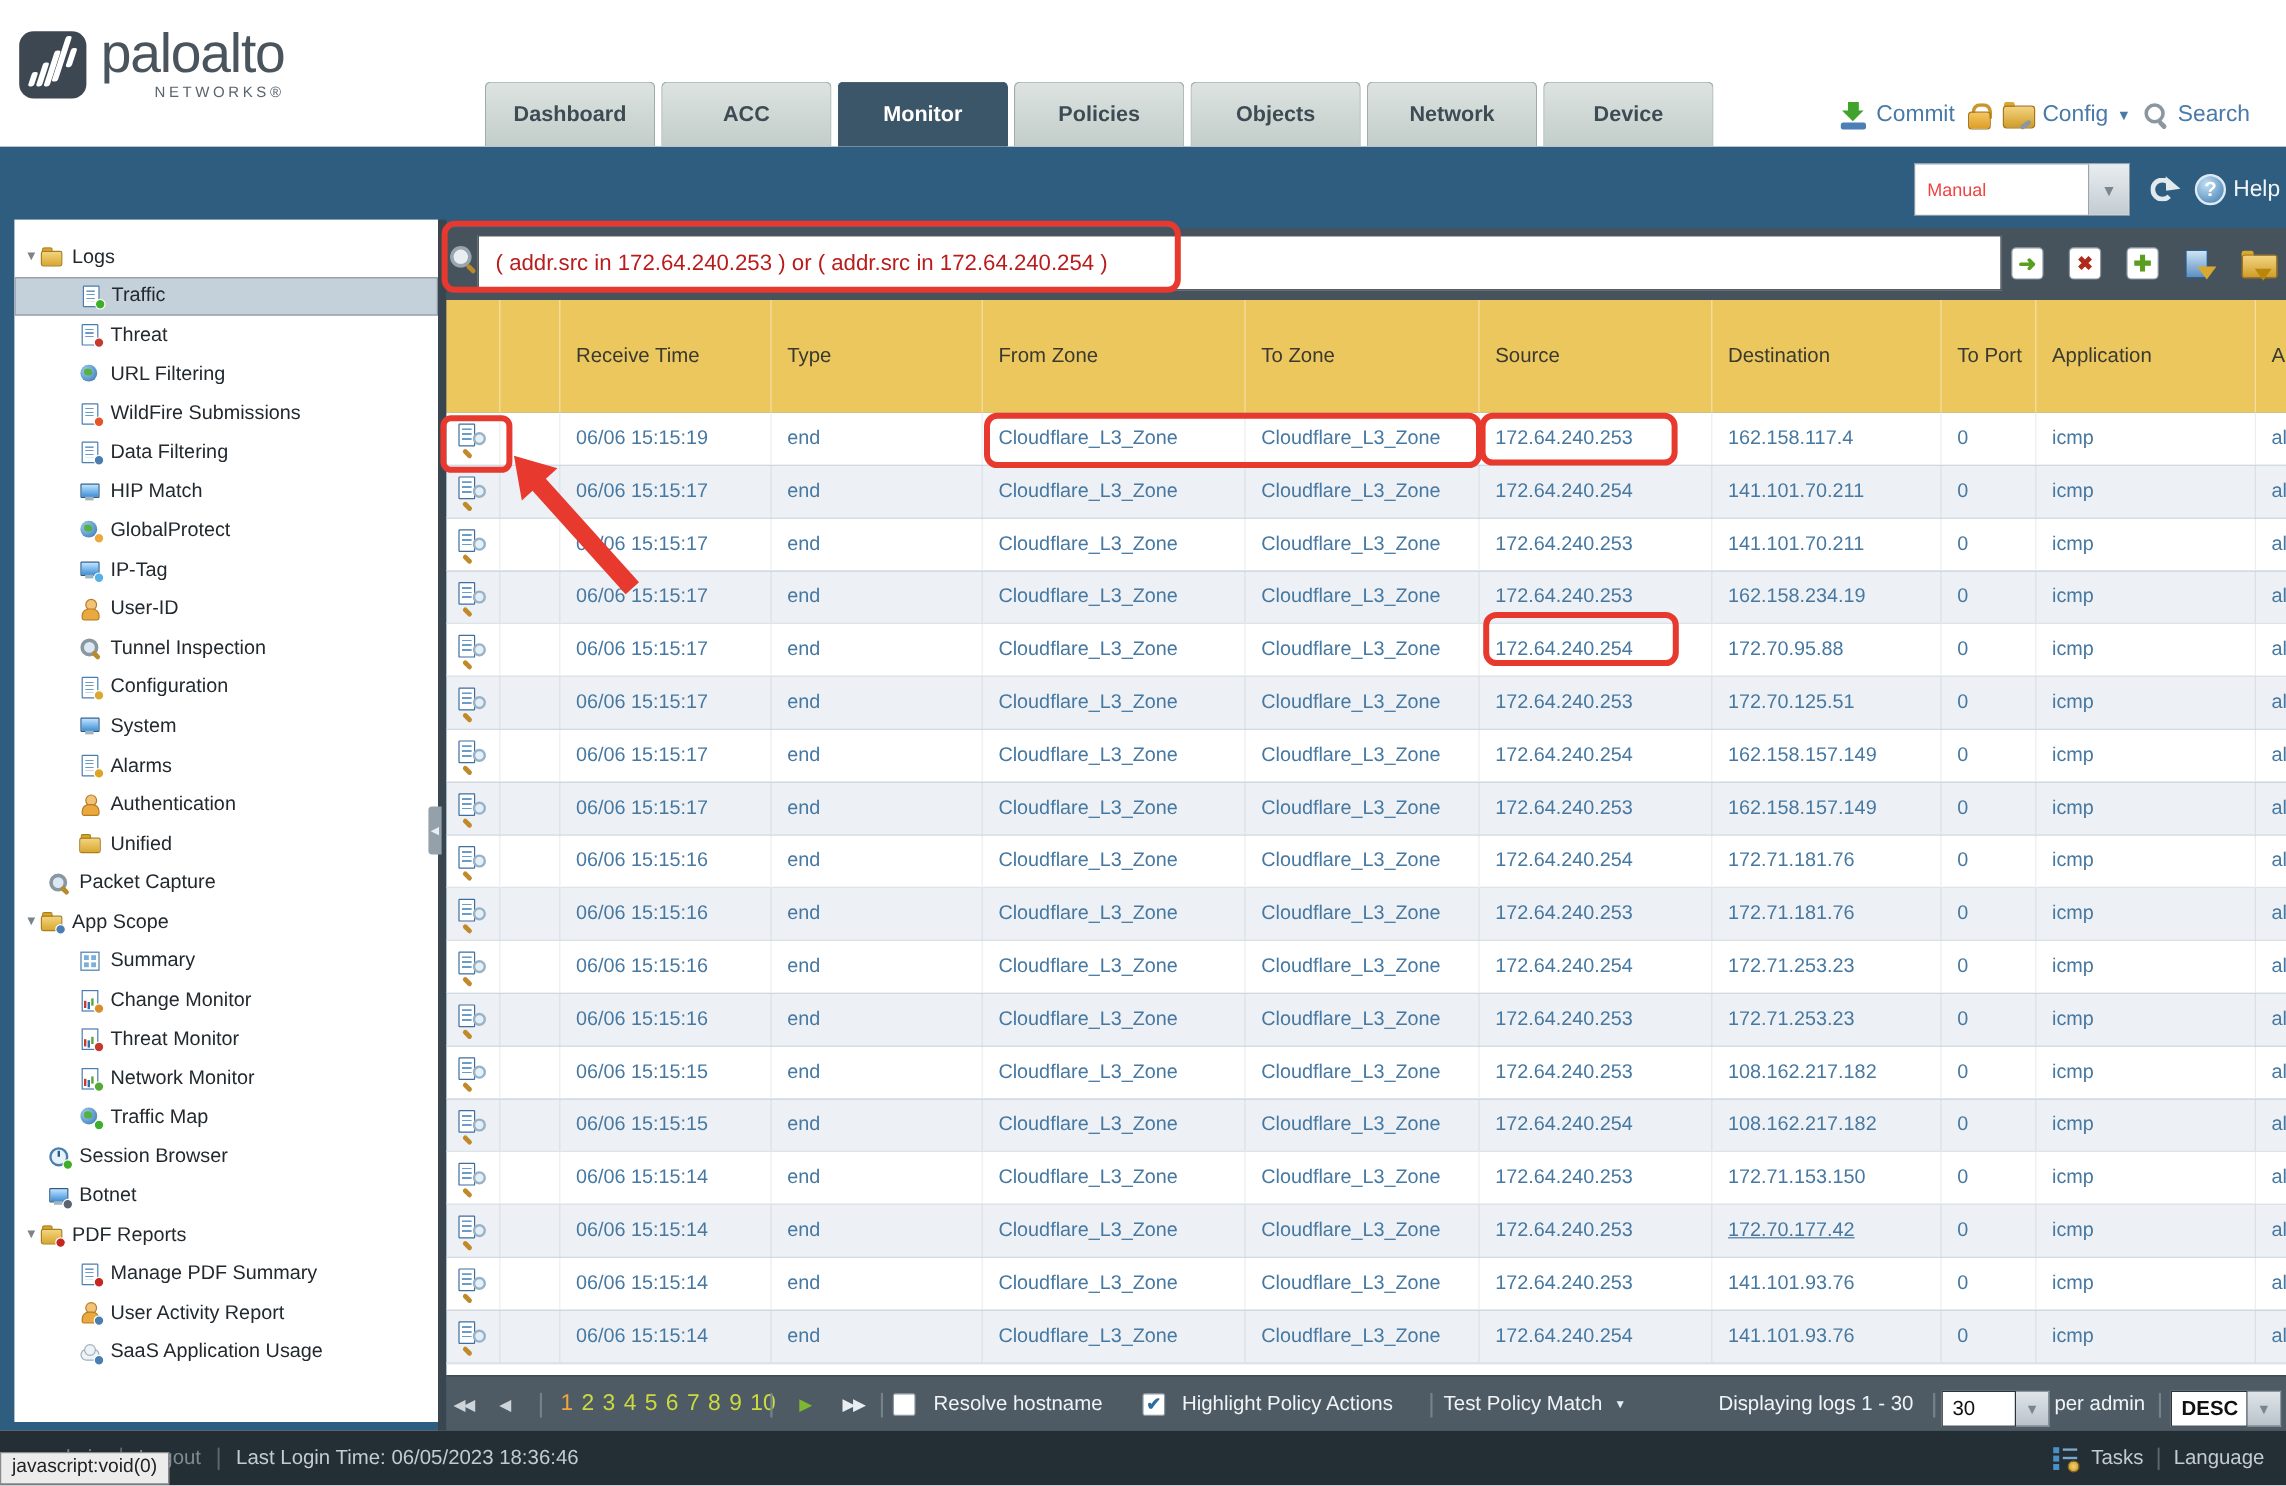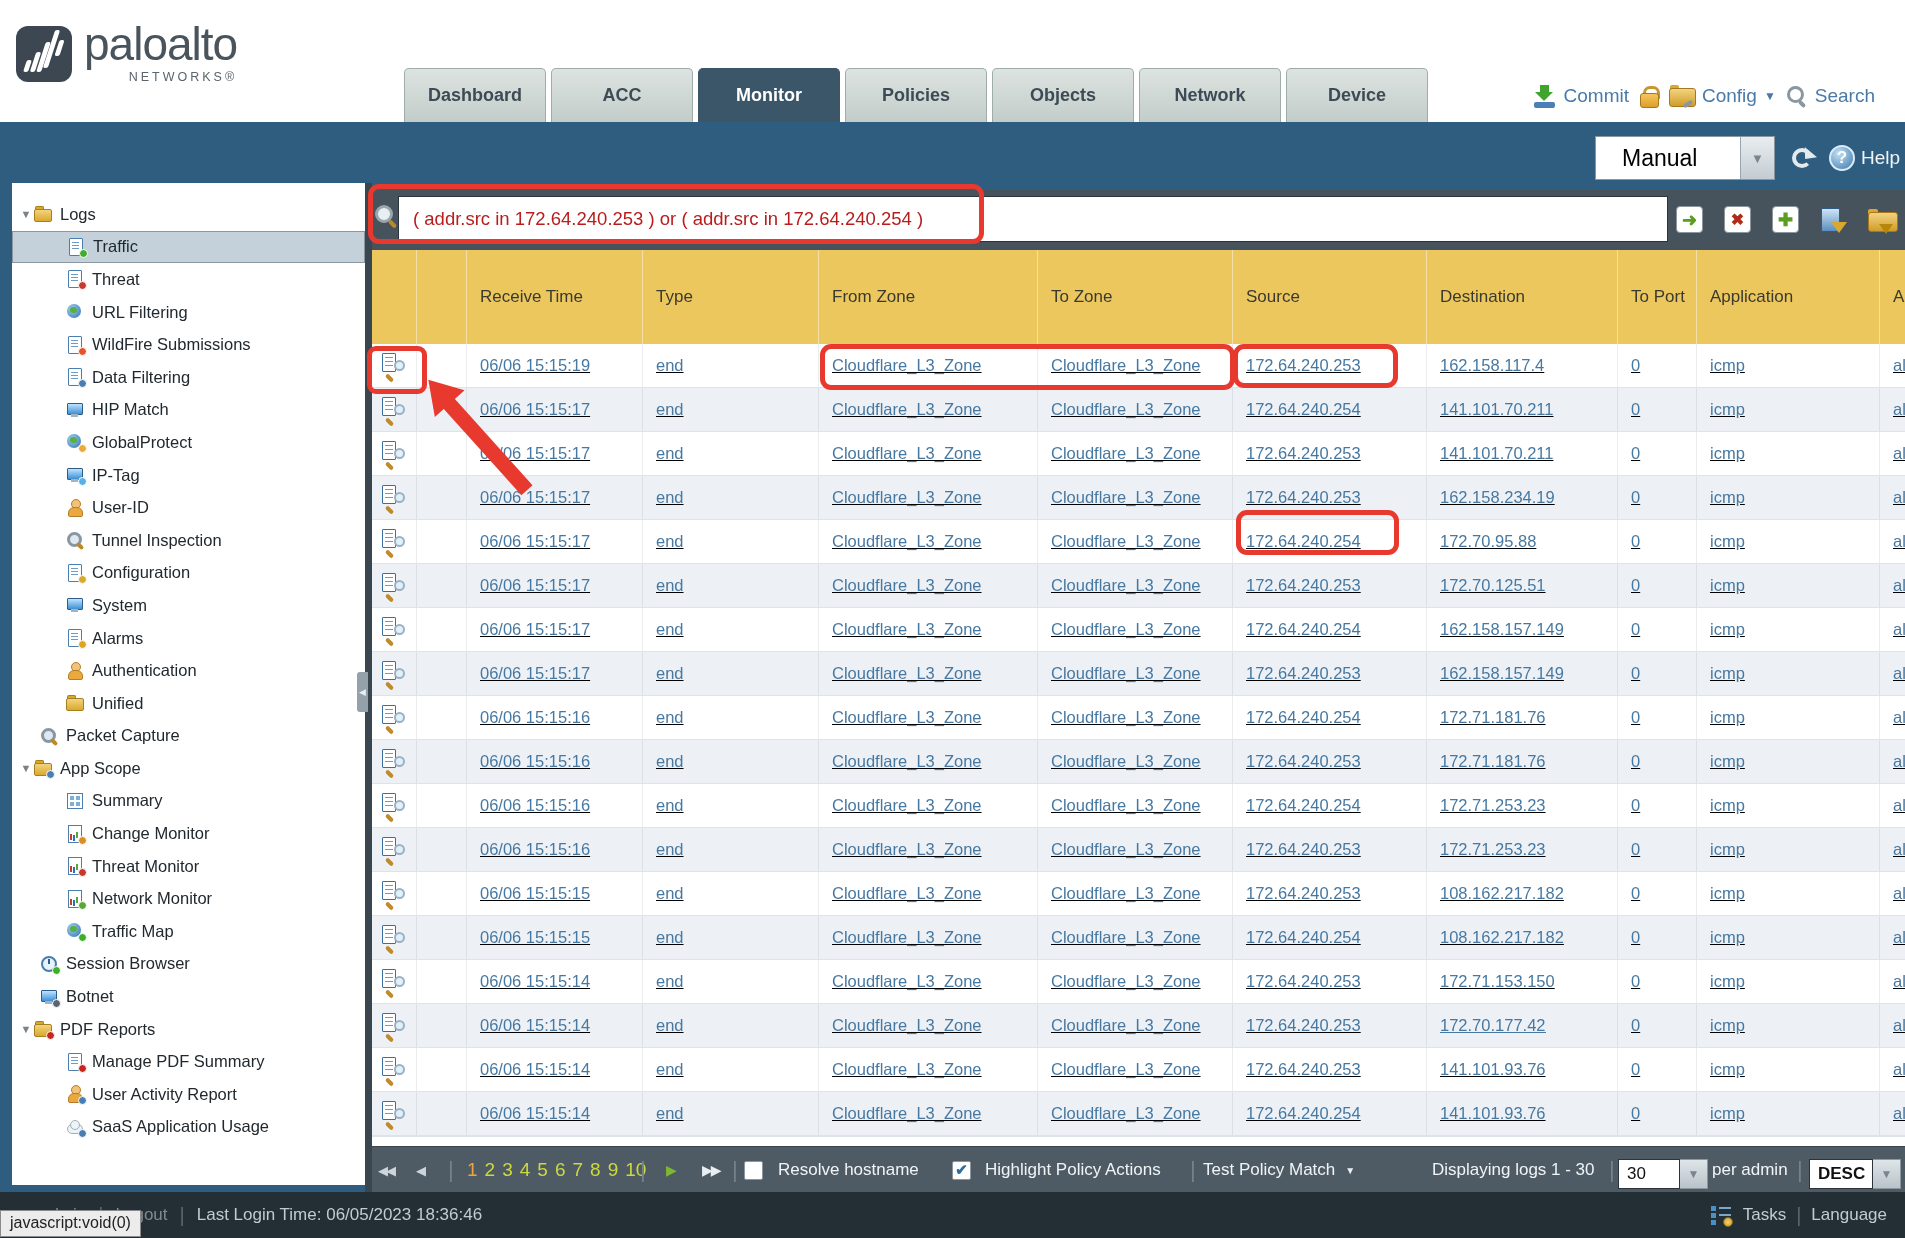--- a/index.html
+++ b/index.html
@@ -40,21 +40,21 @@
   .ico-cfgfolder i { position:absolute; z-index:2; right:2px; bottom:1px; width:10px; height:4px; background:#8a97a0; border-radius:2px; transform:rotate(-35deg); }
   .ico-search { position:relative; width:22px; height:22px; }
   .ico-search::before { content:""; position:absolute; left:1px; top:1px; width:11px; height:11px; border:3px solid #8a97a0; border-radius:50%; }
   .ico-search::after { content:""; position:absolute; right:2px; bottom:1px; width:8px; height:4px; background:#8a97a0; border-radius:2px; transform:rotate(45deg); }
   .dd-caret { font-size:12px; color:#4a7aa8; }
 
   
   .blueband { position:absolute; left:0; top:122px; width:1905px; height:1070px; background:#2e5d80; }
   .refresh-row { position:absolute; left:1595px; top:136px; display:flex; align-items:center; gap:14px; }
   .sel { display:flex; height:44px; border:1px solid #8a97a0; background:#fff; }
-  .sel .sel-val { display:flex; align-items:center; padding:0 26px; font-size:23px; color:#000000; }
+  .sel .sel-val { display:flex; align-items:center; padding:0 10px; font-size:15px; color:#ef4444; }
   .sel .sel-btn { width:34px; background:linear-gradient(#e9edf0,#c3ccd2); border-left:1px solid #9aa6ad; display:flex; align-items:center; justify-content:center; color:#7a868e; font-size:13px; cursor:pointer; }
   .sel-manual { width:180px; }  .sel-manual .sel-val { flex:1; }
   .ico-refresh { position:relative; width:26px; height:26px; cursor:pointer; }
   .ico-refresh::before { content:""; position:absolute; inset:3px; border:4px solid #e3eaee; border-radius:50%; border-right-color:transparent; }
   .ico-refresh::after { content:""; position:absolute; right:-1px; top:6px; border-left:8px solid transparent; border-right:8px solid transparent; border-top:9px solid #e3eaee; transform:rotate(40deg); }
   .help { display:flex; align-items:center; gap:6px; color:#f0f4f6; font-size:19px; cursor:pointer; }
   .ico-help { width:26px; height:26px; border-radius:50%; background:radial-gradient(circle at 35% 30%,#bfe0f5,#3e78ab); border:2px solid #dcebf5; color:#fff; font-weight:bold; font-size:17px; display:flex; align-items:center; justify-content:center; }
 
   
   .side-strip { position:absolute; left:365px; top:183px; width:7px; height:1009px; background:#394650; }
@@ -103,21 +103,21 @@
   .fi-builder::after { content:""; position:absolute; right:0; bottom:0; border-left:8px solid transparent; border-right:8px solid transparent; border-top:11px solid #d9a92f; }
   .fi-folderfilter { position:relative; width:30px; height:26px; }
   .fi-folderfilter::before { content:""; position:absolute; left:0; top:2px; width:10px; height:5px; background:#d9a92f; border-radius:2px 2px 0 0; }
   .fi-folderfilter::after { content:""; position:absolute; left:0; top:5px; width:28px; height:18px; background:linear-gradient(#f3d380,#cf9e2a); border:1px solid #a8761c; border-radius:3px; }
   .fi-folderfilter i { position:absolute; z-index:2; right:2px; bottom:-1px; border-left:7px solid transparent; border-right:7px solid transparent; border-top:10px solid #b8860b; }
 
   
   .logtable-hdr, .logrow { display:grid; grid-template-columns:45px 50px 176px 176px 219px 195px 194px 191px 79px 183px 1fr; }
   .logtable-hdr { height:94px; background:#ecc75e; }
   .logtable-hdr .th { display:flex; align-items:center; padding-left:13px; font-size:17px; color:#3a3a30; border-right:1px solid rgba(255,255,255,.45); overflow:hidden; white-space:nowrap; cursor:pointer; }
-  .logrow { height:44px; background:#fff;text-decoration:underline; }
+  .logrow { height:44px; background:#fff; }
   .logrow.alt { background:#edf1f5; }
   .logrow .td { display:flex; align-items:center; padding-left:13px; font-size:16.5px; color:#4678a1; border-right:1px solid rgba(90,110,130,.12); border-bottom:1px solid #dde4e9; overflow:hidden; white-space:nowrap; }
   .logrow .td.c-icon { padding-left:7px; }
   .logrow .td a { color:#4678a1; text-decoration:none; cursor:pointer; }
   .logrow .td a.u { text-decoration:underline; }
   .partialrow { height:10px; background:#fff; border-top:1px solid #dde4e9; }
   .dico { position:relative; width:26px; height:26px; cursor:pointer; }
   .dico .d { position:absolute; left:3px; top:0px; width:14px; height:19px; background:#fff; border:1.5px solid #3d6f9e; border-radius:1px; }
   .dico .l { position:absolute; left:6px; top:4px; width:8px; height:11px; background:repeating-linear-gradient(#6a9cc8 0 1.5px,transparent 1.5px 4px); }
   .dico .m { position:absolute; right:0px; top:7px; width:11px; height:11px; border:2.5px solid #9ab2c6; border-radius:50%; background:rgba(225,238,248,.85); }

